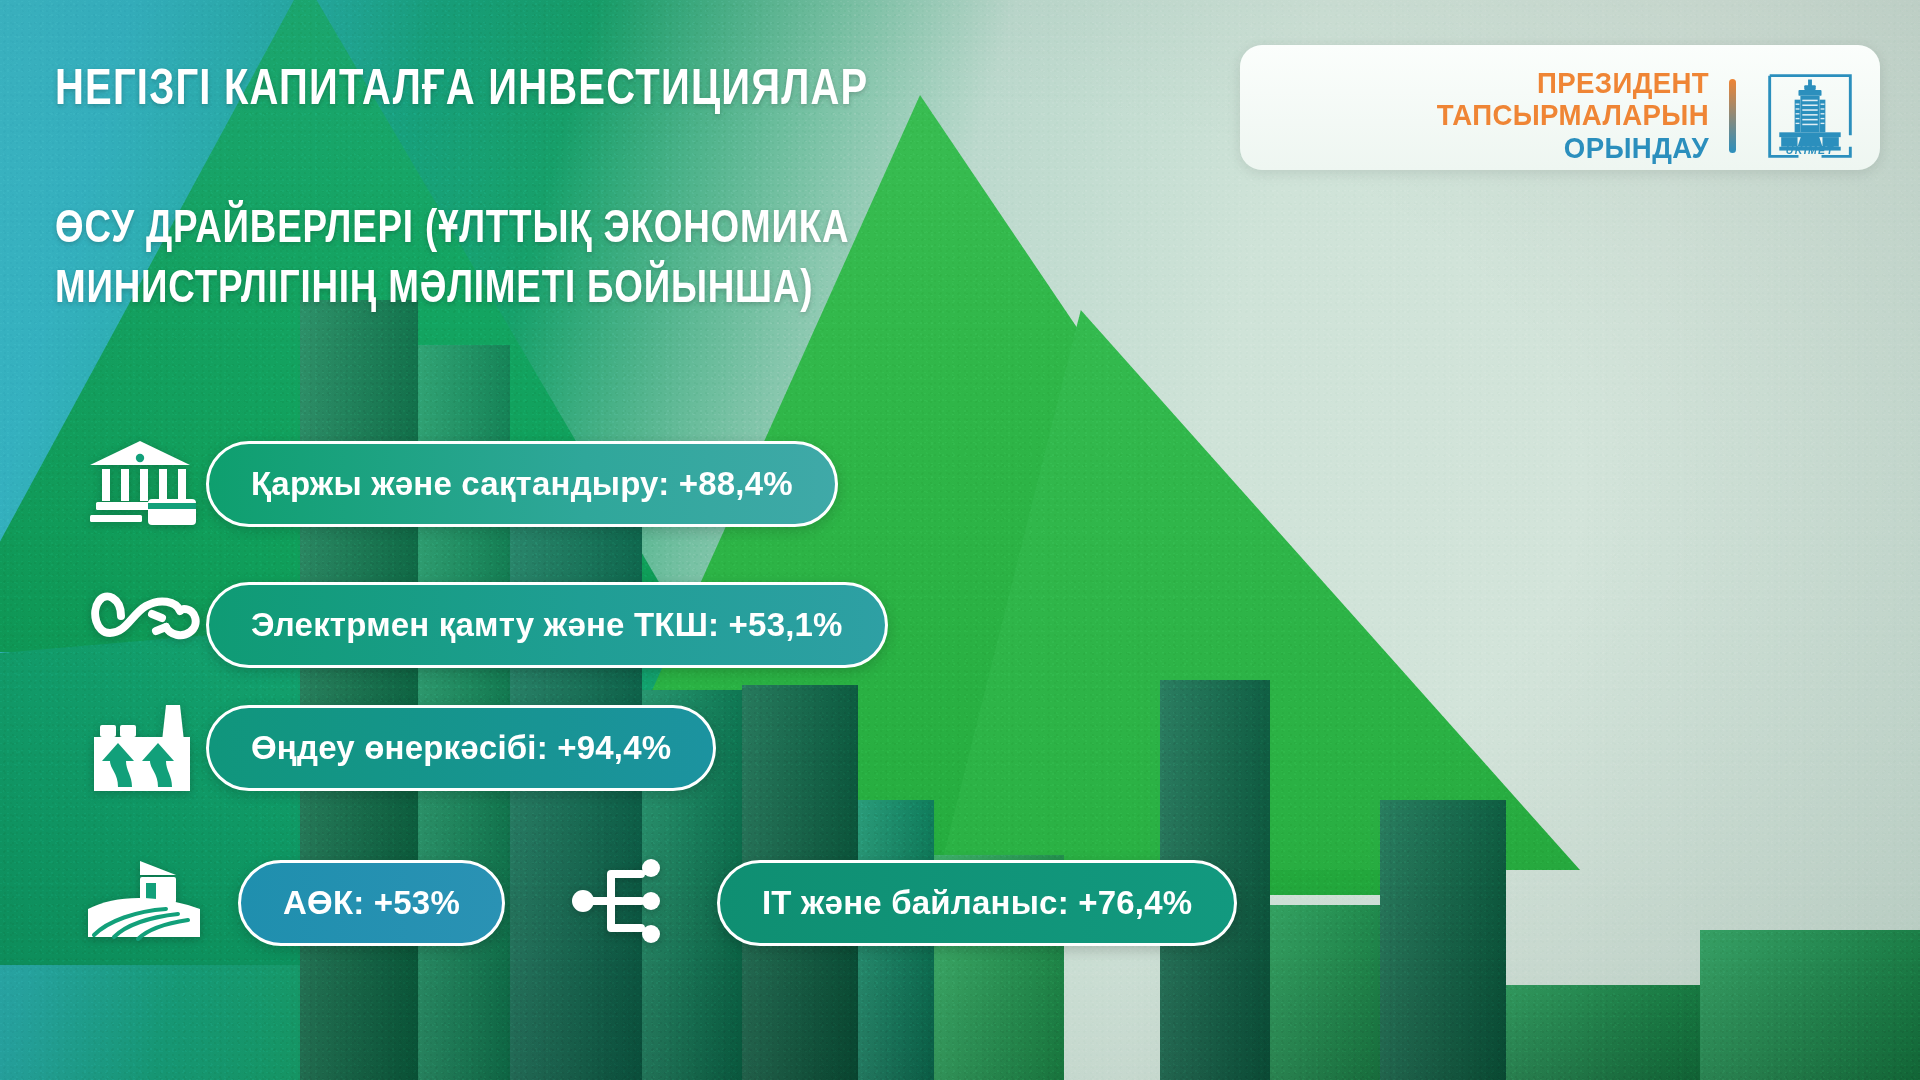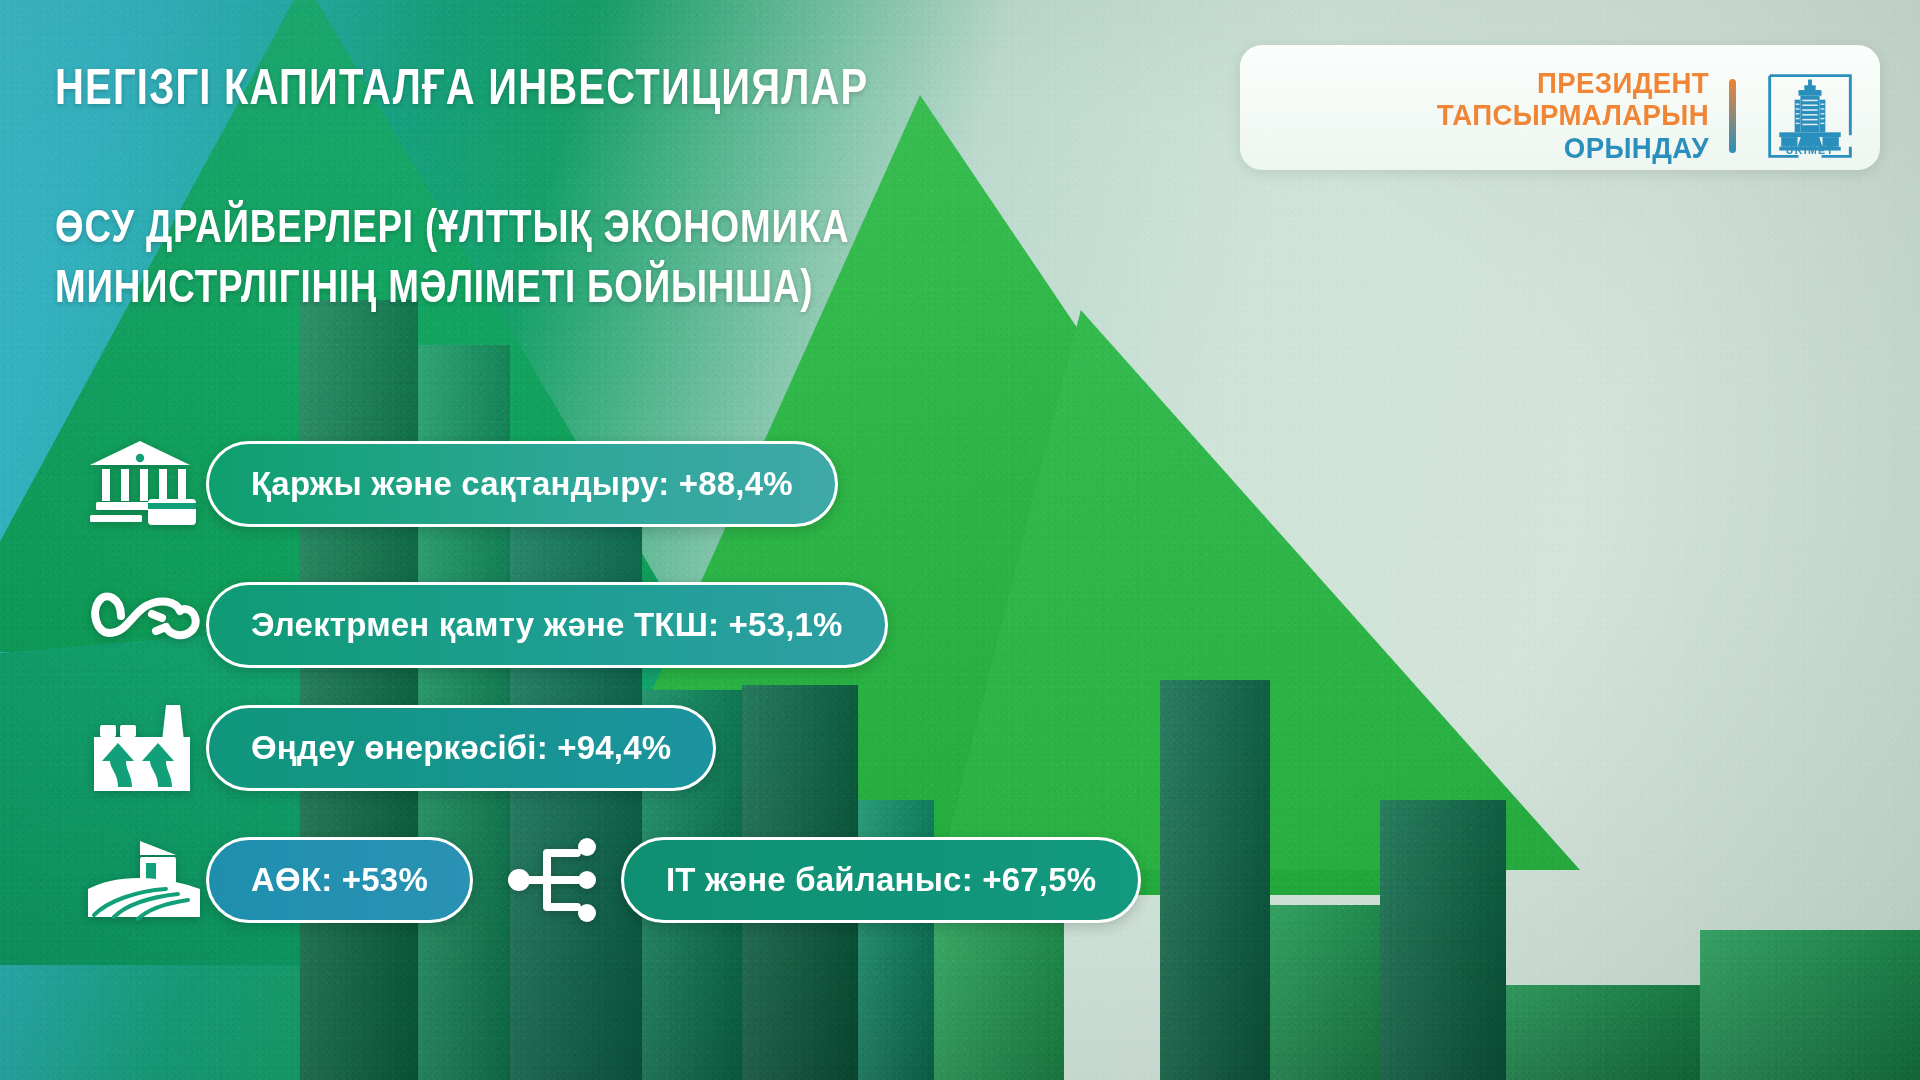--- a/index.html
+++ b/index.html
@@ -144,21 +144,21 @@
     display:block;
     color:#2b8fbd; font-weight:700; font-size:30px;
     letter-spacing:.4px;
     transform:scaleX(.92); transform-origin:right center;
   }
   .badge-div{
     width:7px; height:74px; border-radius:4px;
     background:linear-gradient(180deg,#ef8535 0%,#2b8fbd 100%);
     margin-right:26px;
   }
-  .badge-logo{ width:96px; height:96px; }
+  .badge-logo{ width:96px; height:96px;font-style:italic; }
 
   
   .rows{ position:absolute; left:0; top:418px; width:100%; }
   .row{ display:flex; align-items:center; height:132px; padding-left:88px; }
 
   .row-icon{
     width:118px; height:92px;
     display:flex; align-items:center; justify-content:flex-start;
     flex:0 0 118px;
     filter:drop-shadow(0 2px 5px rgba(0,0,0,.22));
@@ -177,21 +177,21 @@
     letter-spacing:.2px;
     white-space:nowrap;
     box-shadow:0 4px 14px rgba(0,0,0,.18);
   }
   .pill-1{ background:linear-gradient(90deg,#0e9f6e 0%,#2fa79a 60%,#3fa9a8 100%); }
   .pill-2{ background:linear-gradient(90deg,#0f9b74 0%,#1f9e94 55%,#2ea0a4 100%);margin-top:17px; }
   .pill-3{ background:linear-gradient(90deg,#10967c 0%,#1c93a0 100%); }
   .pill-4{ background:linear-gradient(90deg,#1f8fae 0%,#2a92b4 100%); }
   .pill-5{ background:linear-gradient(90deg,#0f8f72 0%,#12997f 100%); }
 
-  .row-last{ display:flex; align-items:center; }
+  .row-last{ display:flex; align-items:flex-end;gap:32px; }
   .it-icon{
     width:96px; height:90px; margin:0 18px 0 34px;
     flex:0 0 96px;
     filter:drop-shadow(0 2px 5px rgba(0,0,0,.22));
   }
 </style>
 </head>
 <body>
 
 <div id="bg">
@@ -346,17 +346,17 @@
           <path d="M22 45 H40"></path>
           <path d="M40 45 V18 H70"></path>
           <path d="M40 45 V72 H70"></path>
           <path d="M40 45 H70"></path>
           <circle cx="80" cy="12" r="9" fill="#ffffff" stroke="none"></circle>
           <circle cx="80" cy="45" r="9" fill="#ffffff" stroke="none"></circle>
           <circle cx="80" cy="78" r="9" fill="#ffffff" stroke="none"></circle>
         </svg>
       </div>
 
-      <div class="pill pill-5">IT және байланыс: +67,5%</div>
+      <div class="pill pill-5">IT және байланыс: +76,4%</div>
     </div>
 
   </div>
 </div>
 
 </body></html>

